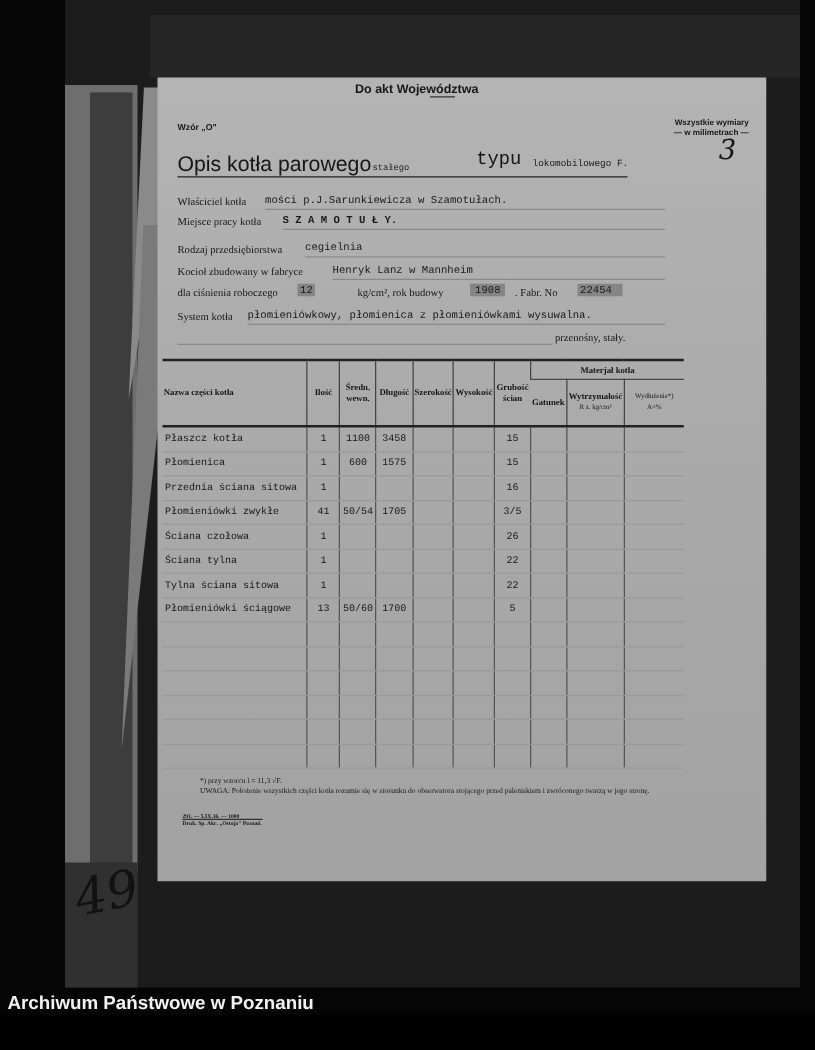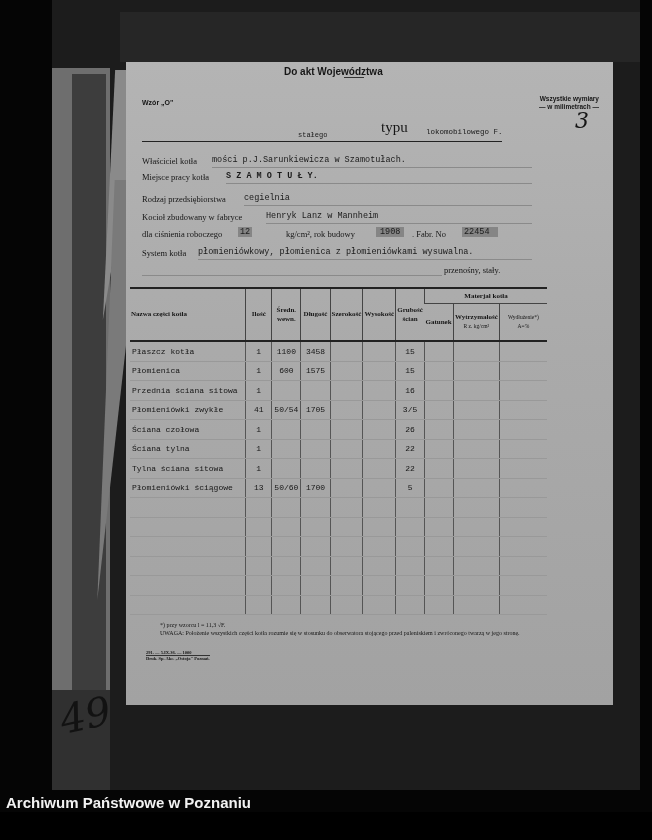--- a/index.html
+++ b/index.html
@@ -23,21 +23,21 @@
            background:linear-gradient(180deg,#b4b4b4 0%,#aaaaaa 45%,#a2a2a2 100%);
            color:#161616; }
   .t { position:absolute; white-space:nowrap; }
   .hdr-archive { left:158px; top:4px; font-size:10px; font-weight:bold; font-family:"Liberation Sans Narrow","Liberation Sans",sans-serif; }
   .hdr-archive-line { position:absolute; left:218px; top:15px; width:20px; border-top:1px solid #333; }
   .wzor { left:16px; top:37px; font-size:7px; font-weight:bold; font-family:"Liberation Sans",sans-serif; }
   .wymiary { right:14px; top:33px; font-size:6.5px; font-weight:bold; text-align:right; line-height:8px; font-family:"Liberation Sans",sans-serif; }
   .title { left:16px; top:60px; font-size:17px; font-family:"Liberation Sans",sans-serif; }
   .title-line { position:absolute; left:16px; top:79px; width:360px; border-top:1.5px solid #222; }
   .hand3 { right:24px; top:46px; font-size:22px; font-style:italic; font-family:"DejaVu Serif",serif; }
-  .typ-label { left:255px; top:57px; font-size:15px; font-family:Liberation Serif, serif; }
+  .typ-label { left:255px; top:57px; font-size:15px; font-family:Liberation Mono, monospace; }
   .typed { font-family:"Liberation Mono", monospace; font-size:8.5px; color:#1a1a1a; }
   .lbl { font-family:"Liberation Serif", serif; font-size:8.5px; }
   .rule { position:absolute; border-top:1px solid #8a8a8a; }
   .hl { background:#858585; padding:0 4px; }
   table.parts { position:absolute; left:4px; top:225px; width:417px; border-collapse:collapse; }
   table.parts th { font-family:"Liberation Serif",serif; font-size:7px; font-weight:bold; line-height:9px;
                    border-left:1px solid #444; padding:1px; text-align:center; vertical-align:middle; }
   table.parts td { border-left:1px solid #555; font-family:"Liberation Mono",monospace; font-size:8px;
                    height:18.5px; padding:0 2px; text-align:center; border-bottom:1px solid #999; }
   table.parts th:first-child, table.parts td:first-child { border-left:none; text-align:left; }
@@ -68,20 +68,21 @@
     <span class="t hdr-archive">Do akt Województwa</span>
     <div class="hdr-archive-line"></div>
 
     <span class="t wzor">Wzór „O"</span>
     <div class="t wymiary">
       <div>Wszystkie wymiary</div>
       <div>— w milimetrach —</div>
     </div>
     <span class="t hand3">3</span>
 
+    <span class="t title">Opis kotła parowego</span>
     <span class="t typed" style="left:172px;top:69px;font-size:7px;">stałego</span>
     <span class="t typ-label">typu</span>
     <span class="t typed" style="left:300px;top:66px;font-size:7.5px;">lokomobilowego F.</span>
     <div class="title-line"></div>
 
     <span class="t lbl" style="left:16px;top:94px;">Właściciel kotła</span>
     <span class="t typed" style="left:86px;top:93px;">mości p.J.Sarunkiewicza w Szamotułach.</span>
     <div class="rule" style="left:86px;top:105px;width:320px;"></div>
 
     <span class="t lbl" style="left:16px;top:110px;">Miejsce pracy kotła</span>

